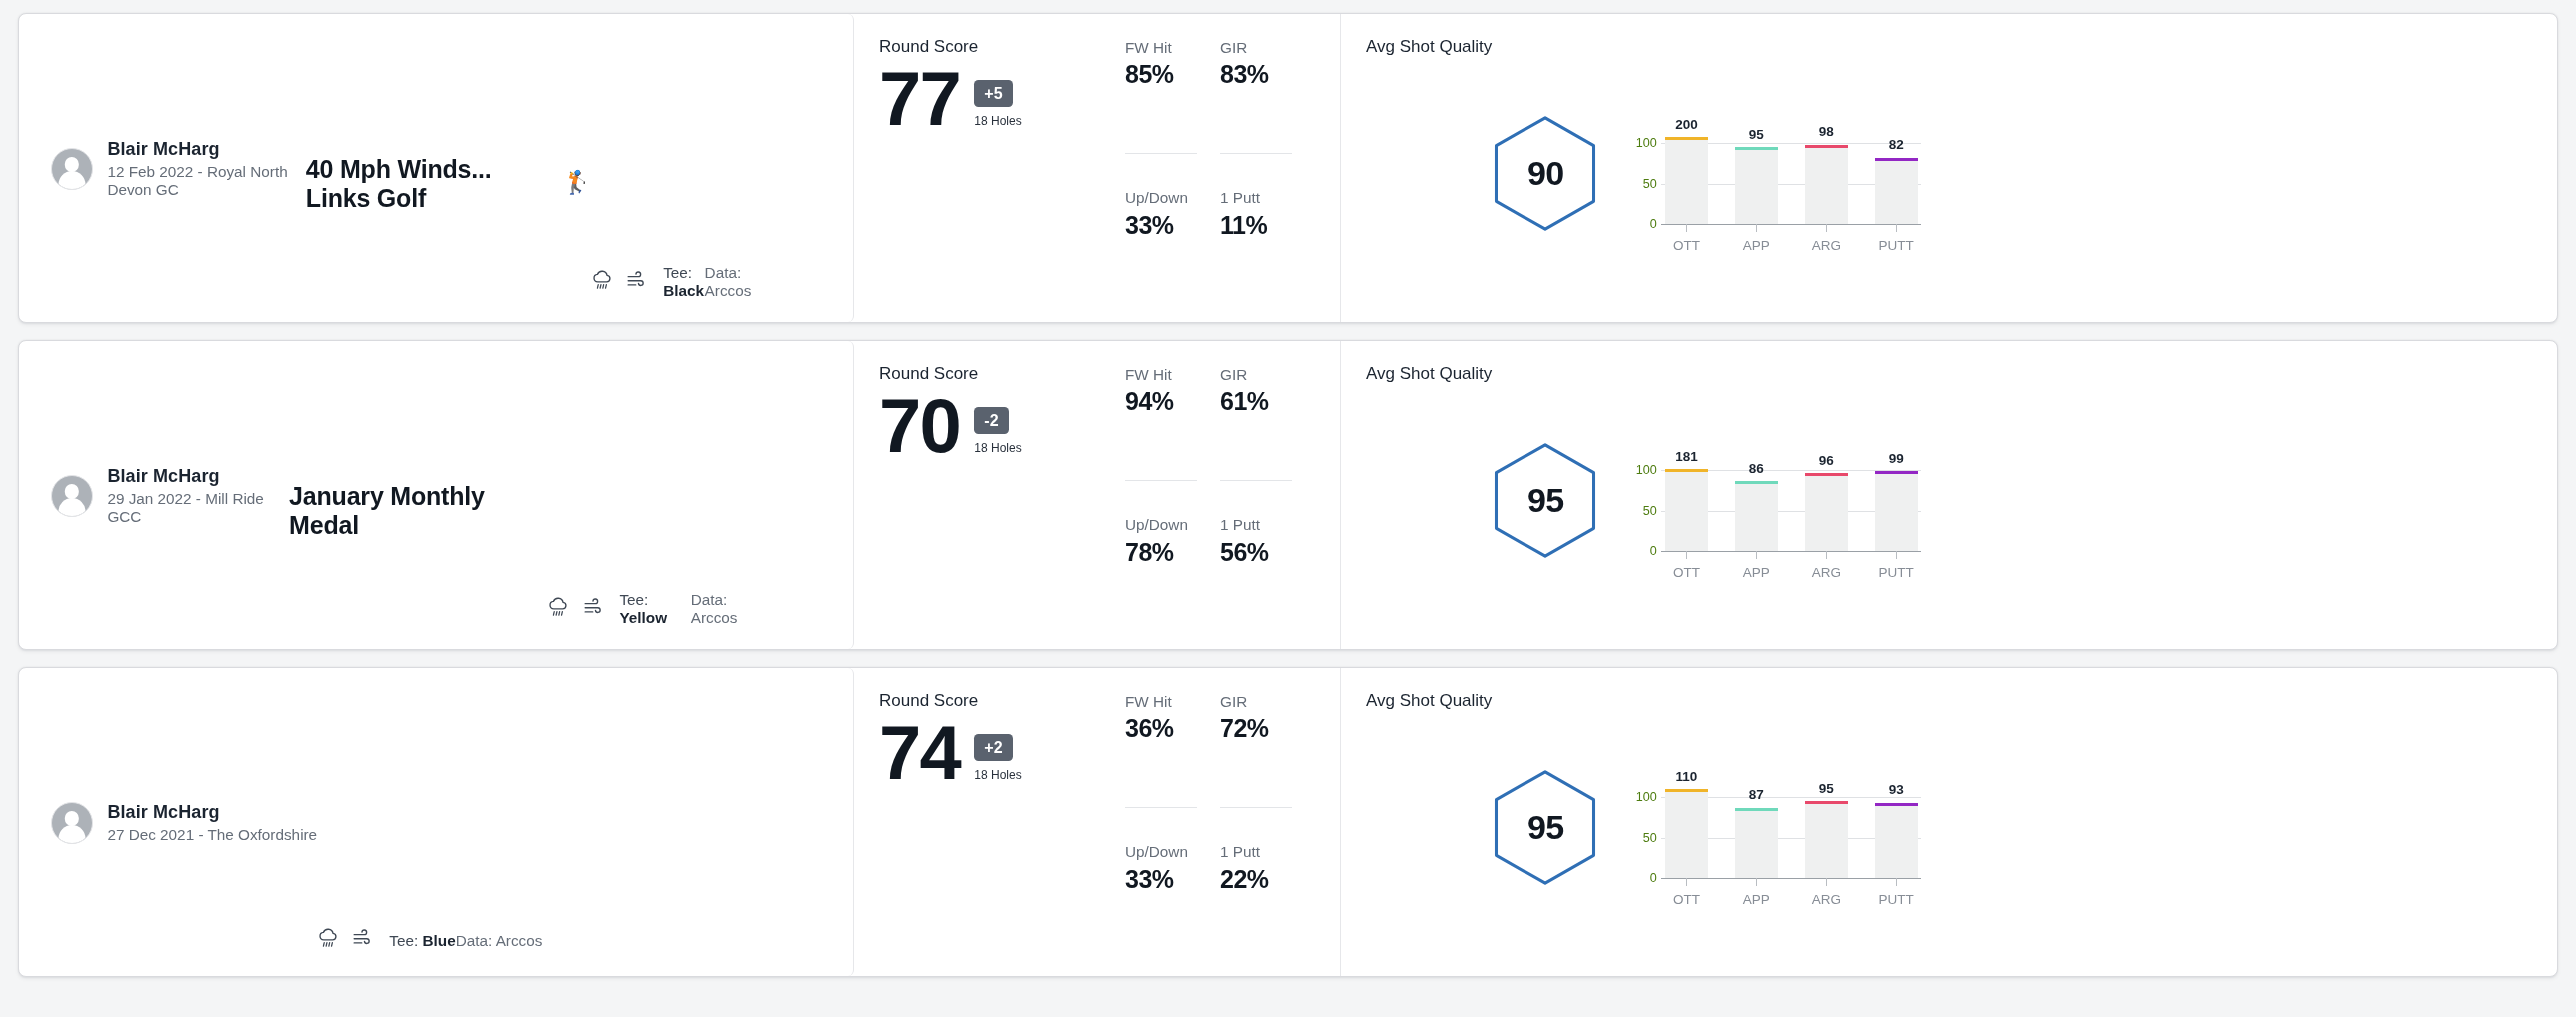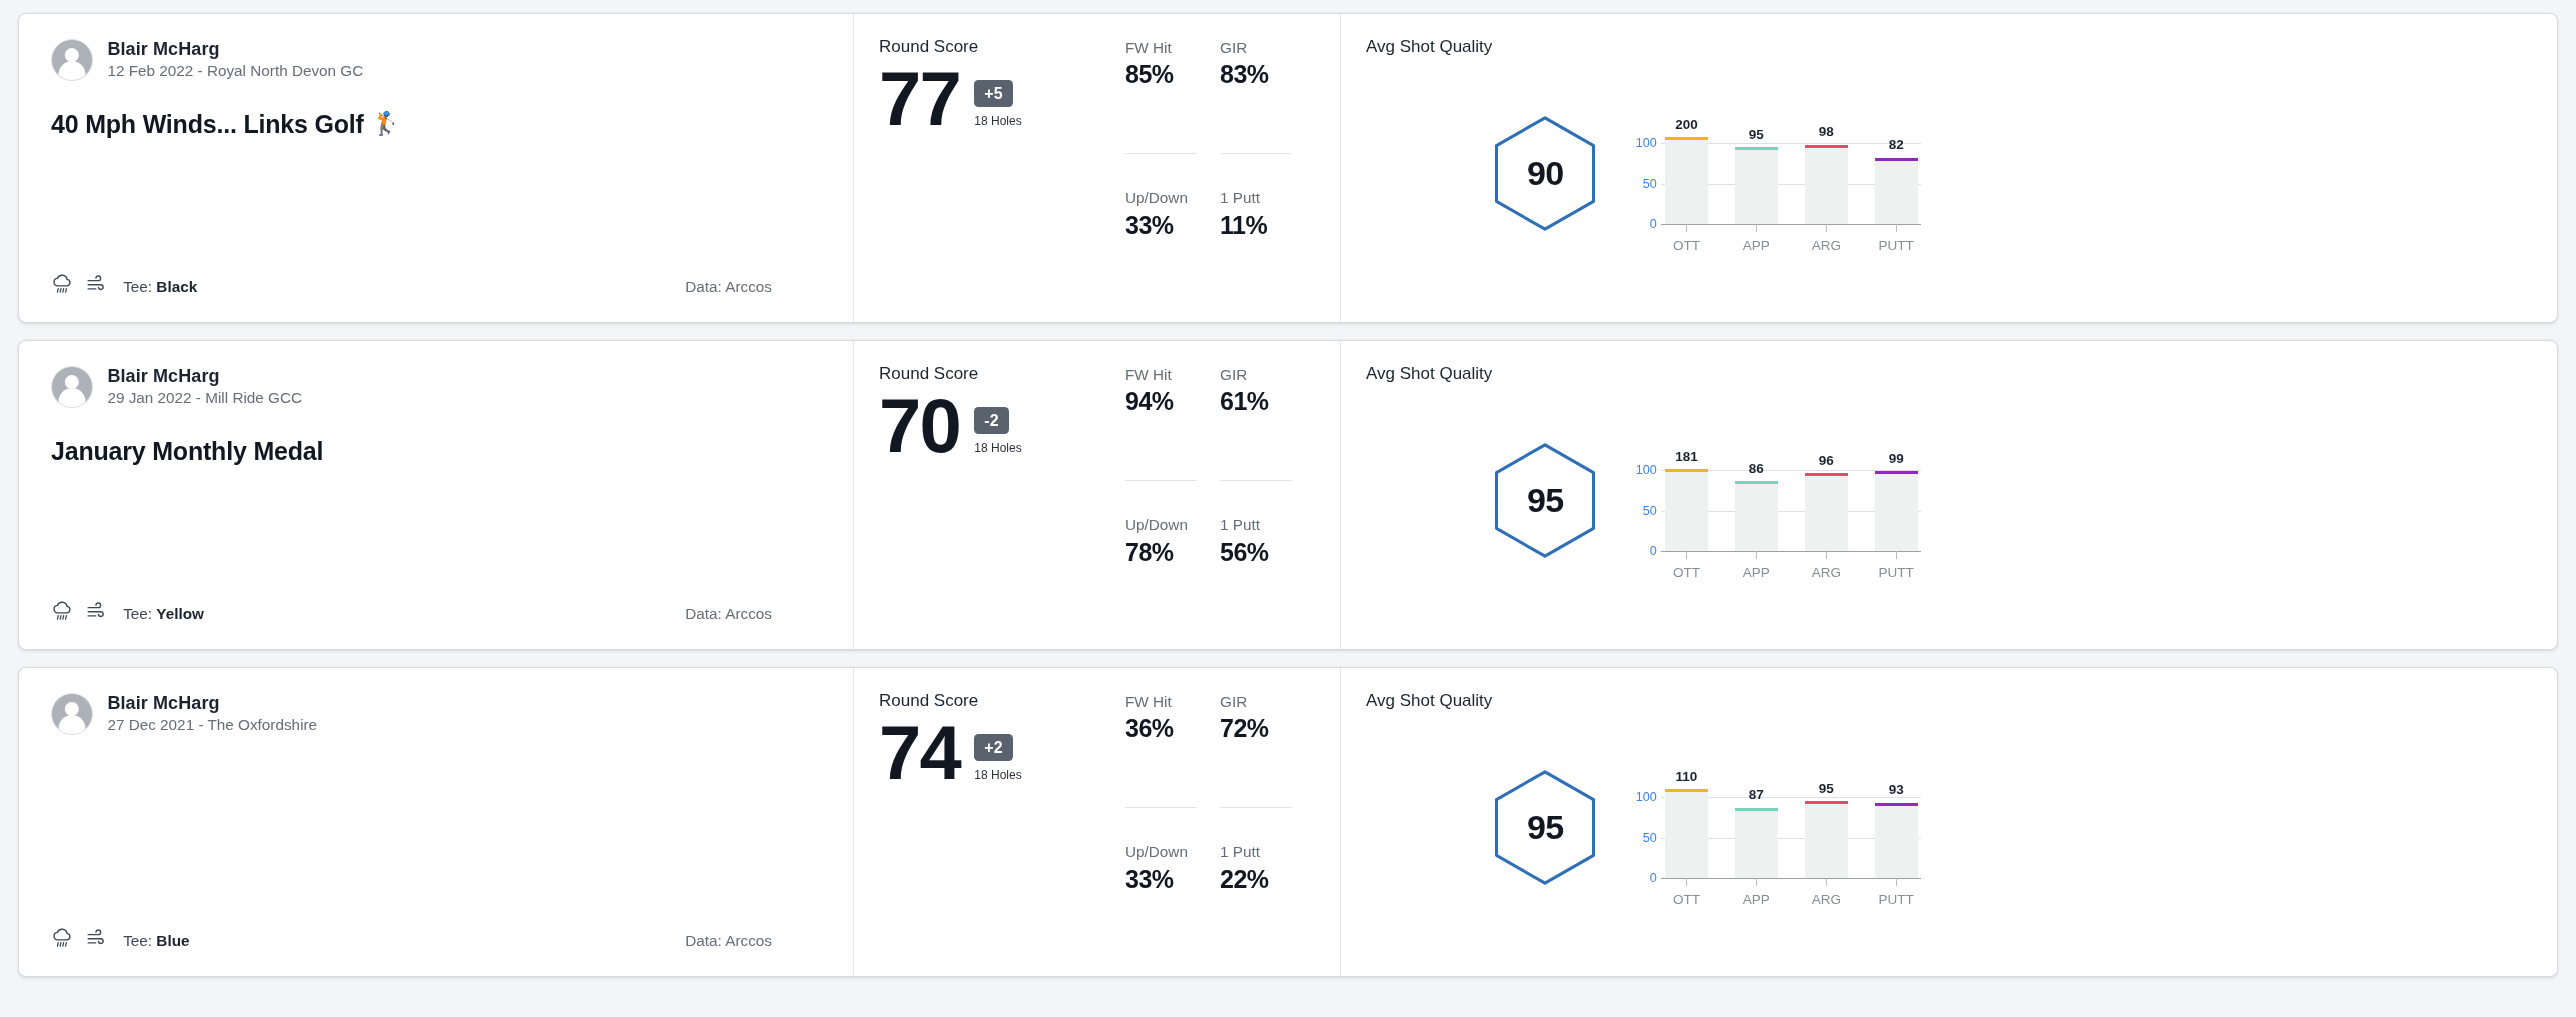--- a/index.html
+++ b/index.html
@@ -32,22 +32,23 @@
     align-items: stretch;
     overflow: hidden;
   }
 
   
   .card-left {
     width: 835px;
     flex: 0 0 835px;
     padding: 25px 32px 21.7px 32px;
     display: flex;
-    flex-direction: column;
+    flex-direction: row;
     border-right: 0.9px solid #e6e7ea;
+    border-radius: 6px;
   }
 
   .author-row { display: flex; align-items: center; gap: 14.4px; }
 
   .avatar {
     width: 42px; height: 42px;
     border-radius: 50%;
     background: #adb2b8;
     border: 0.9px solid #e3e4e7;
     position: relative;
@@ -210,21 +211,21 @@
   .y-axis {
     width: 31px;
     flex: 0 0 31px;
     position: relative;
     height: 101px;
   }
   .y-tick {
     position: absolute;
     right: 4.5px;
     font-size: 12.6px;
-    color: #3b82f6;
+    color: #4d7c0f;
     transform: translateY(-50%);
     white-space: nowrap;
   }
   .plot-area {
     flex: 1 1 auto;
     position: relative;
     height: 101px;
   }
   .gridline {
     position: absolute;

